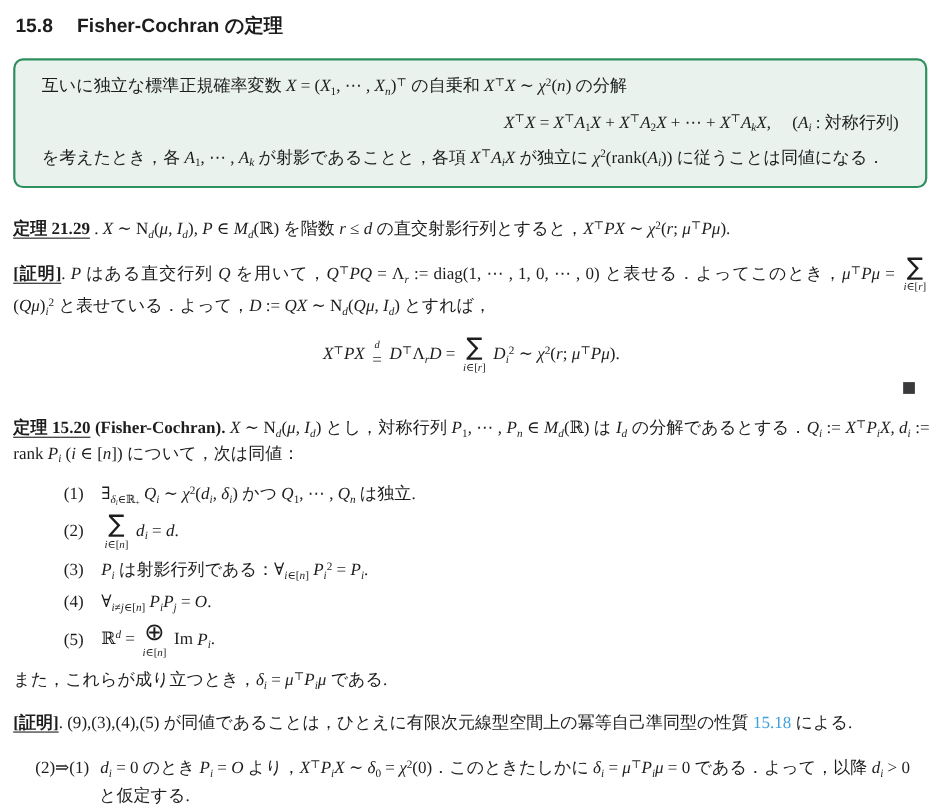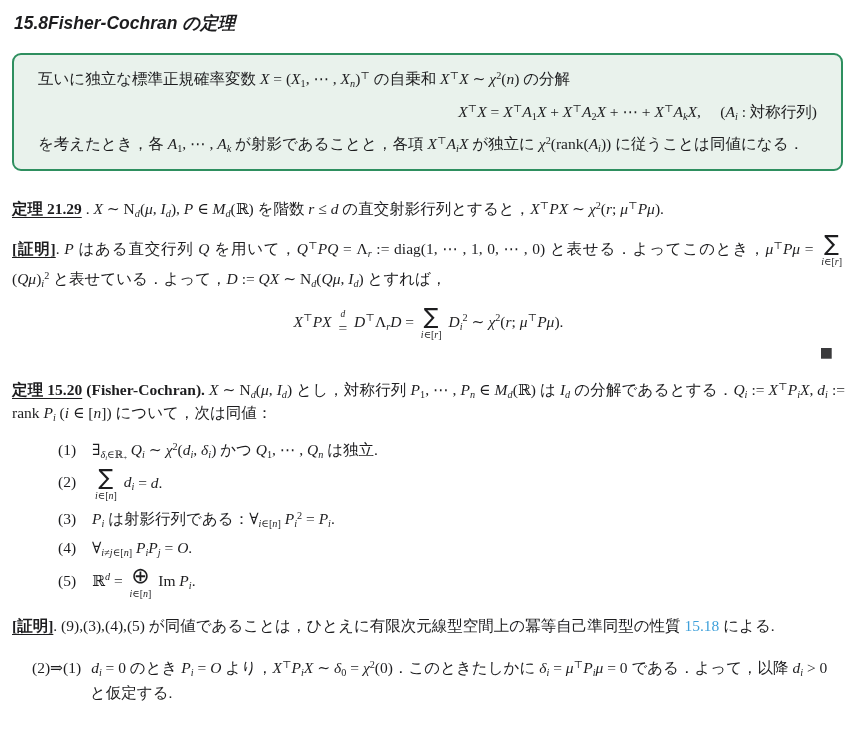--- a/index.html
+++ b/index.html
@@ -5,23 +5,23 @@
   html,body{margin:0;padding:0;}
   body{
     width:857px;height:737px;overflow:hidden;
     background:var(--background,#ffffff);
     color:var(--text,#1d1d1f);
     font-family:"Liberation Serif","DejaVu Serif",serif;
     font-size:15.5px;line-height:1.5;
   }
   .page{padding:8px 12px 0 12px;box-sizing:border-box;}
   .sec-title{
-    display:flex;align-items:baseline;
+    display:flex;gap:22px;align-items:baseline;
     font-family:"Liberation Sans","DejaVu Sans",sans-serif;
-    font-size:17.5px;font-weight:700;margin:2px 0 17px 2px;font-style:italic;
+    font-size:17.5px;font-weight:700;margin:2px 0 17px 2px;
   }
   .thm-box{
     border:2px solid var(--box_border,#2e8f5f);
     background:var(--box_bg,#e9f2ec);
     border-radius:9px;
     padding:10px 24px 12px 24px;
     margin-right:2px;
   }
   .boxline{margin:2px 0;}
   .boxeq{text-align:right;margin:9px 0;}
@@ -111,20 +111,21 @@
     </div>
     <div class="enum-item">
       <span class="marker">(5)</span>
       <span class="ibody">ℝ<sup><i>d</i></sup> = <span class="bigop">
             <span class="op">⊕</span>
             <span class="limits"><i>i</i>∈[<i>n</i>]</span>
           </span> Im <i>P<sub>i</sub></i>.</span>
     </div>
   </div>
 
+  <p class="para closing">また，これらが成り立つとき，<i>δ<sub>i</sub></i> = <i>μ</i><sup>⊤</sup><i>P<sub>i</sub>μ</i> である.</p>
 
   <p class="para proof20"><span class="lbl">[証明]</span><span>. (9),(3),(4),(5) が同値であることは，ひとえに有限次元線型空間上の冪等自己準同型の性質 </span><a class="link">15.18</a><span> による.</span></p>
 
   <div class="case">
     <div><span class="cmark">(2)⇒(1)</span><span><i>d<sub>i</sub></i> = 0 のとき <i>P<sub>i</sub></i> = <i>O</i> より，<i>X</i><sup>⊤</sup><i>P<sub>i</sub>X</i> ∼ <i>δ</i><sub>0</sub> = <i>χ</i><sup>2</sup>(0)．このときたしかに <i>δ<sub>i</sub></i> = <i>μ</i><sup>⊤</sup><i>P<sub>i</sub>μ</i> = 0 である．よって，以降 <i>d<sub>i</sub></i> &gt; 0</span></div>
     <div class="cont">と仮定する.</div>
   </div>
 
   <div class="step1"></div>
 

